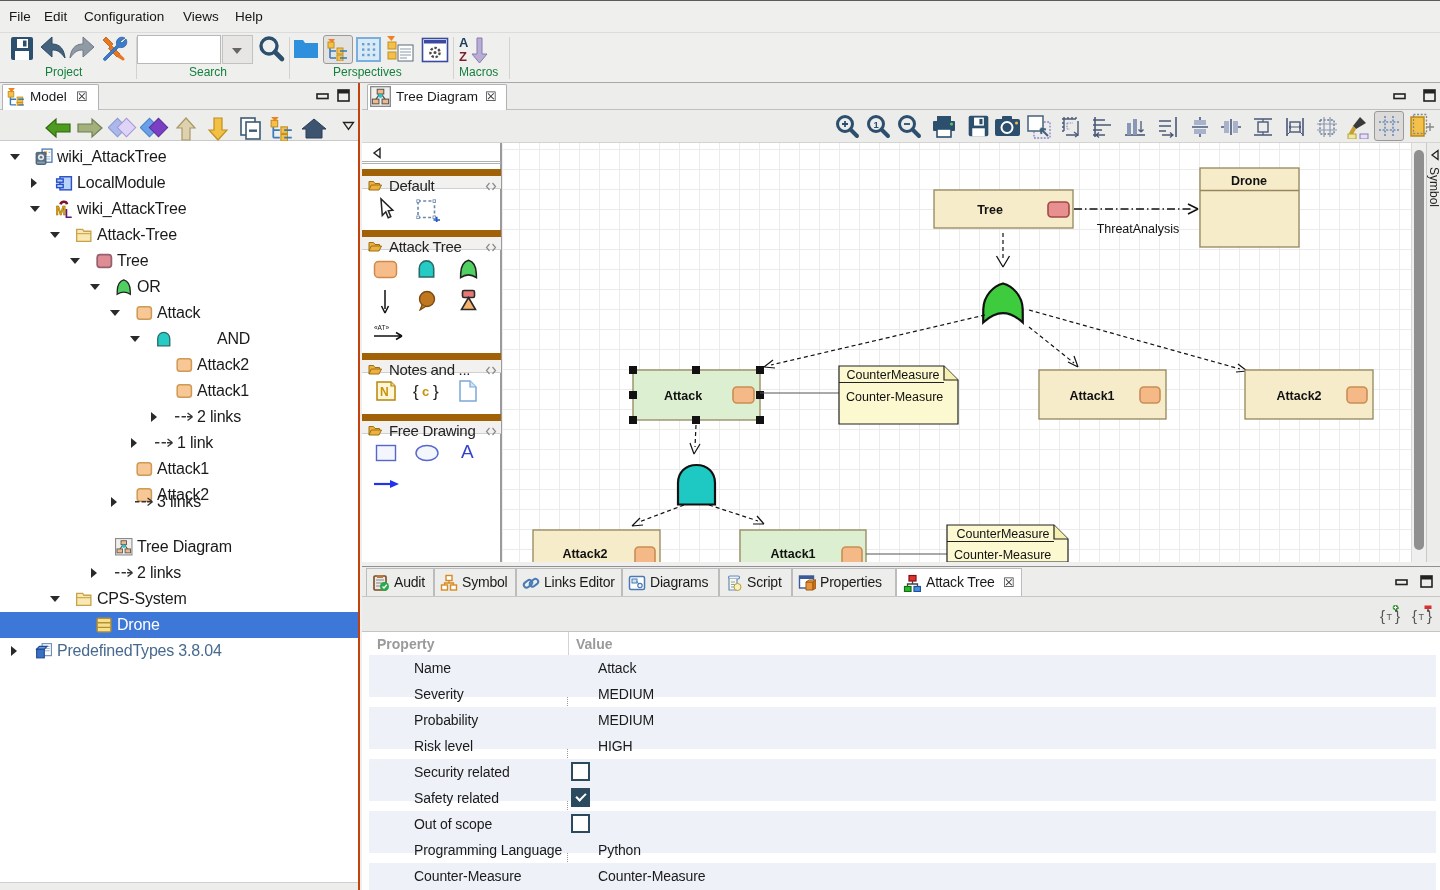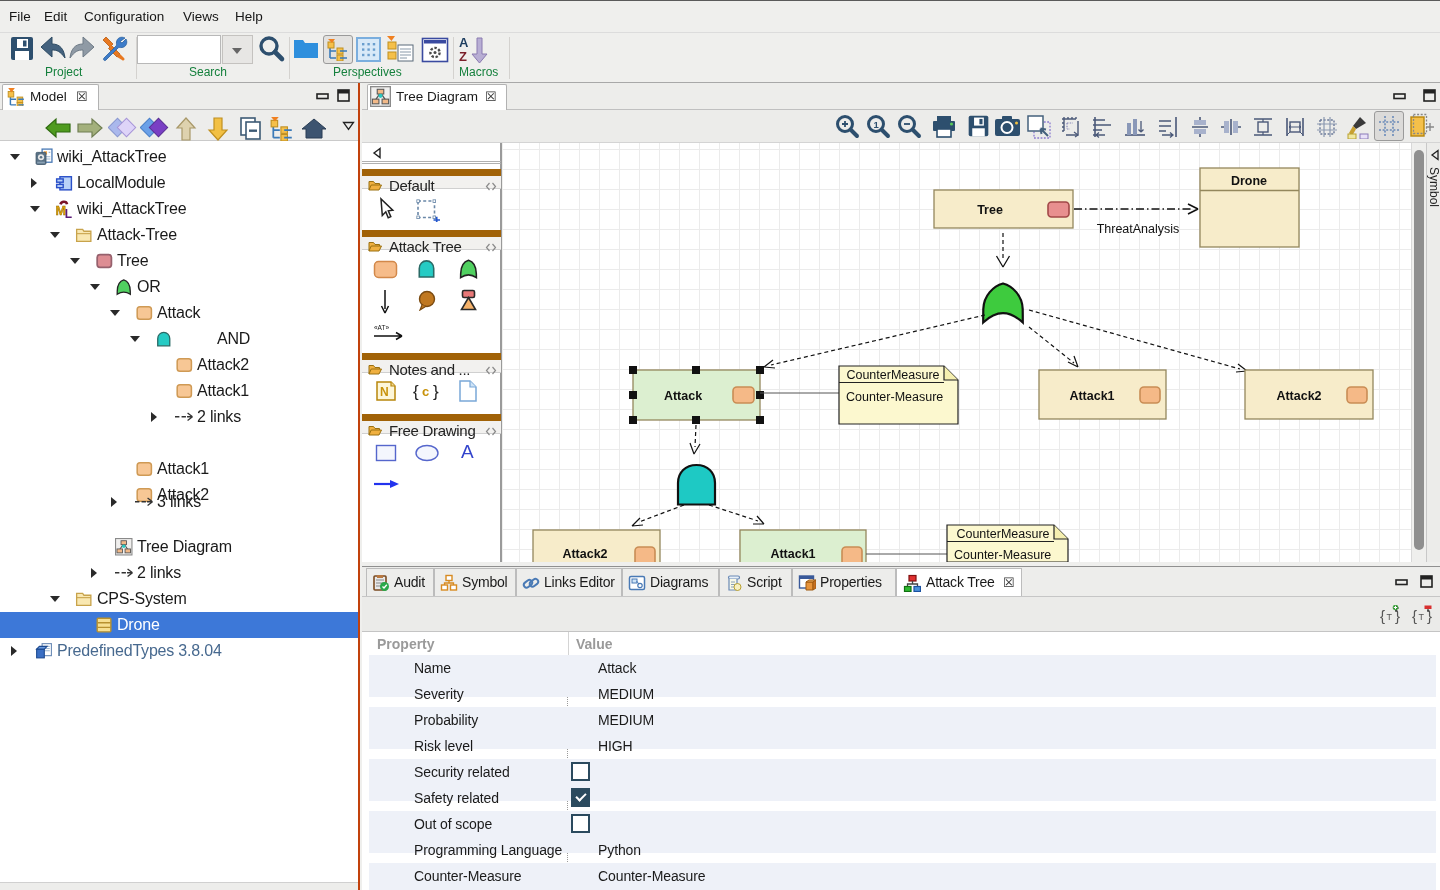--- a/index.html
+++ b/index.html
@@ -357,20 +357,27 @@
         </svg>
         <span class="txt" style="left:197px;">Attack1</span>
       </div>
     <div class="trow" style="top:263px;">
         <i class="exp expr" style="left:151px"></i>
         <svg class="ticon" style="left:175px" width="16" height="16" viewBox="0 0 16 16">
           <use href="#i-links"></use>
         </svg>
         <span class="txt" style="left:197px;">2 links</span>
       </div>
+    <div class="trow" style="top:289px;">
+        <i class="exp expr" style="left:131px"></i>
+        <svg class="ticon" style="left:155px" width="16" height="16" viewBox="0 0 16 16">
+          <use href="#i-links"></use>
+        </svg>
+        <span class="txt" style="left:177px;">1 link</span>
+      </div>
     <div class="trow" style="top:315px;">
         <svg class="ticon" style="left:135px" width="16" height="16" viewBox="0 0 16 16">
           <use href="#i-attack"></use>
         </svg>
         <span class="txt" style="left:157px;">Attack1</span>
       </div>
     <div class="trow" style="top:341px;">
         <svg class="ticon" style="left:135px" width="16" height="16" viewBox="0 0 16 16">
           <use href="#i-attack"></use>
         </svg>

